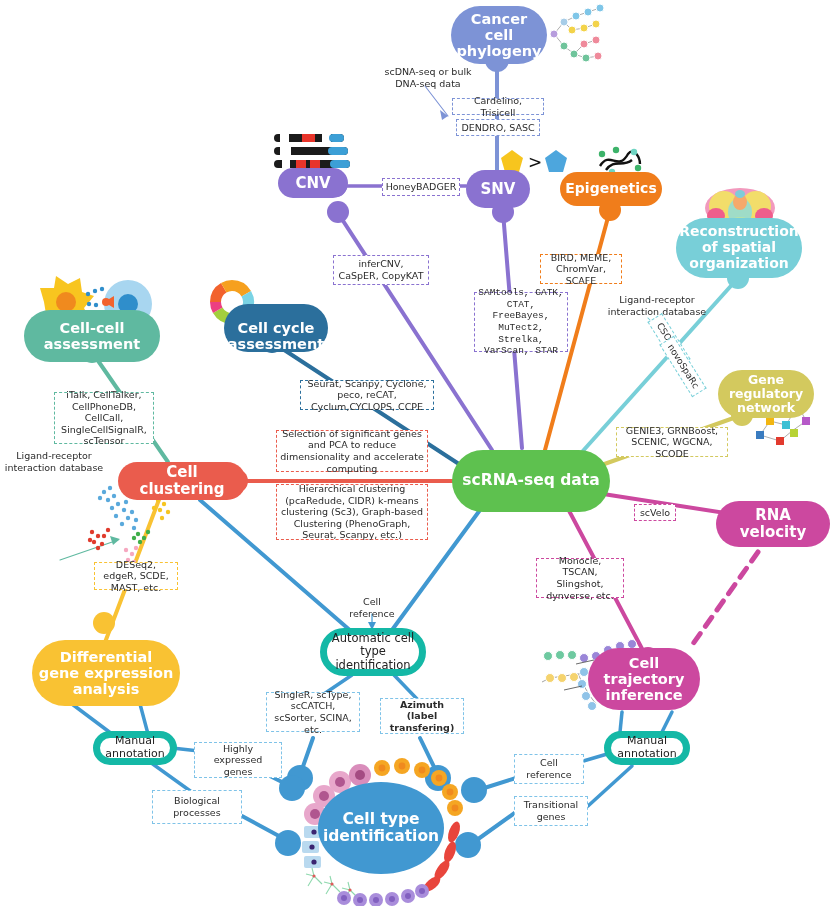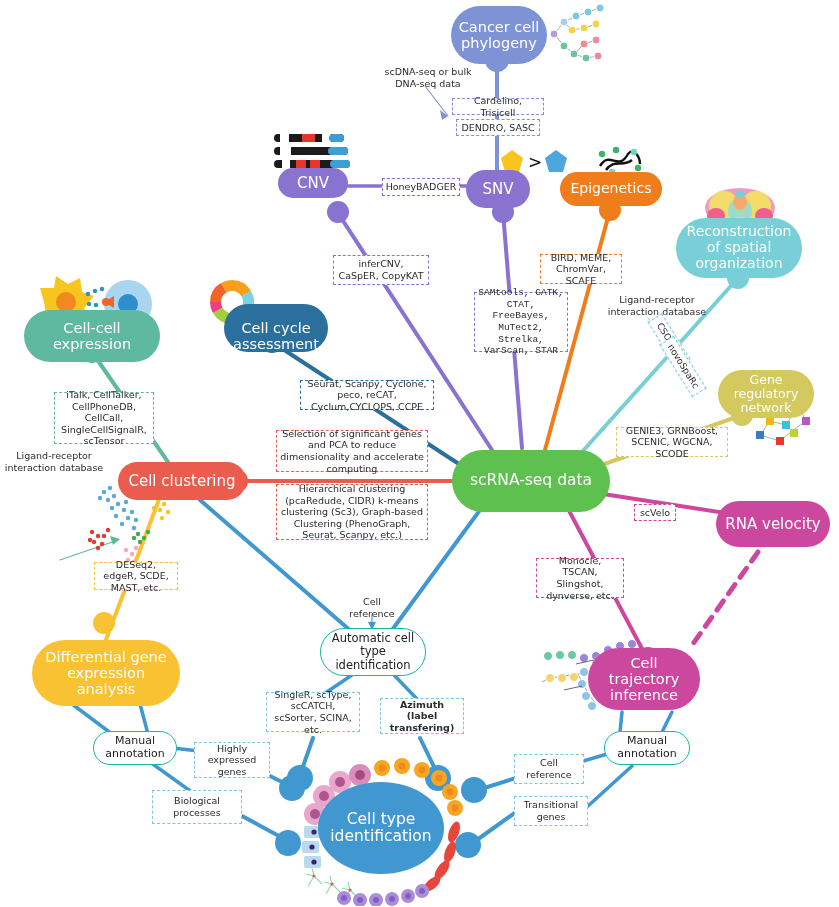--- a/index.html
+++ b/index.html
@@ -1,28 +1,28 @@
 <!DOCTYPE html>
 <html><head>
 <meta charset="utf-8">
 <style>
   html,body{margin:0;padding:0;background:#ffffff;}
   body{font-family:"DejaVu Sans", sans-serif;}
   #stage{position:relative;width:839px;height:907px;background:#ffffff;overflow:hidden;}
   svg#wires{position:absolute;left:0;top:0;width:839px;height:907px;}
   .node{position:absolute;display:flex;align-items:center;justify-content:center;text-align:center;color:#ffffff;
-        font-family:"DejaVu Sans", sans-serif;line-height:1.12;border-radius:999px;box-sizing:border-box;}
+        font-family:"DejaVu Sans", sans-serif;line-height:1.12;border-radius:999px;box-sizing:border-box;font-weight:bold;}
   .node span{display:block;padding:0 6px;}
   .tag{position:absolute;box-sizing:border-box;background:#ffffff;border:1px dashed #999;
        font-family:"DejaVu Sans", sans-serif;font-size:9.5px;color:#2b2b2b;text-align:center;
        display:flex;align-items:center;justify-content:center;line-height:1.22;padding:2px 3px;}
   .tag span{display:block;}
   .plain{position:absolute;font-family:"DejaVu Sans", sans-serif;font-size:9.5px;color:#2b2b2b;
          text-align:center;line-height:1.22;}
-  .oval{position:absolute;box-sizing:border-box;background:#ffffff;border:1px solid #14b8a6;border-radius:999px;
+  .oval{position:absolute;box-sizing:border-box;background:#ffffff;border:7px solid #14b8a6;border-radius:999px;
         display:flex;align-items:center;justify-content:center;text-align:center;color:#222;
         font-family:"DejaVu Sans", sans-serif;font-size:11.5px;line-height:1.18;}
   .deco{position:absolute;}
 </style>
 </head>
 <body>
 
 <div id="stage">
 
   <svg id="wires" viewBox="0 0 839 907">
@@ -447,21 +447,21 @@
 
   <div class="node" style="left:118px;top:462px;width:128px;height:38px;background:#ea5c4d;font-size:15px;">
     <span>Cell clustering</span>
   </div>
 
   <div class="node" style="left:224px;top:304px;width:104px;height:48px;background:#2b6f9c;font-size:14.5px;align-items:flex-end;">
     <span>Cell cycle assessment</span>
   </div>
 
   <div class="node" style="left:24px;top:310px;width:136px;height:52px;background:#5fb9a0;font-size:14.5px;">
-    <span>Cell-cell expression</span>
+    <span>Cell-cell assessment</span>
   </div>
 
   <div class="node" style="left:32px;top:640px;width:148px;height:66px;background:#f9c233;font-size:14.5px;">
     <span>Differential gene expression analysis</span>
   </div>
 
   <div class="node" style="left:318px;top:782px;width:126px;height:92px;background:#4198d1;border-radius:50%;font-size:15.5px;">
     <span>Cell type identification</span>
   </div>
 
@@ -522,21 +522,21 @@
   </div>
   <div class="tag" style="left:94px;top:562px;width:84px;height:28px;border-color:#f9c233;">
     <span>DESeq2, edgeR, SCDE, MAST, etc.</span>
   </div>
   <div class="tag" style="left:266px;top:692px;width:94px;height:40px;border-color:#7fc3e8;">
     <span>SingleR, scType, scCATCH, scSorter, SCINA, etc.</span>
   </div>
   <div class="tag" style="left:380px;top:698px;width:84px;height:36px;border-color:#7fc3e8;font-weight:bold;">
     <span>Azimuth (label transfering)</span>
   </div>
-  <div class="tag" style="left:194px;top:742px;width:76px;height:36px;border-color:#7fc3e8;">
+  <div class="tag" style="left:194px;top:742px;width:88px;height:36px;border-color:#7fc3e8;">
     <span>Highly expressed genes</span>
   </div>
   <div class="tag" style="left:152px;top:790px;width:90px;height:34px;border-color:#7fc3e8;">
     <span>Biological processes</span>
   </div>
   <div class="tag" style="left:514px;top:754px;width:70px;height:30px;border-color:#7fc3e8;">
     <span>Cell reference</span>
   </div>
   <div class="tag" style="left:514px;top:796px;width:74px;height:30px;border-color:#7fc3e8;">
     <span>Transitional genes</span>

